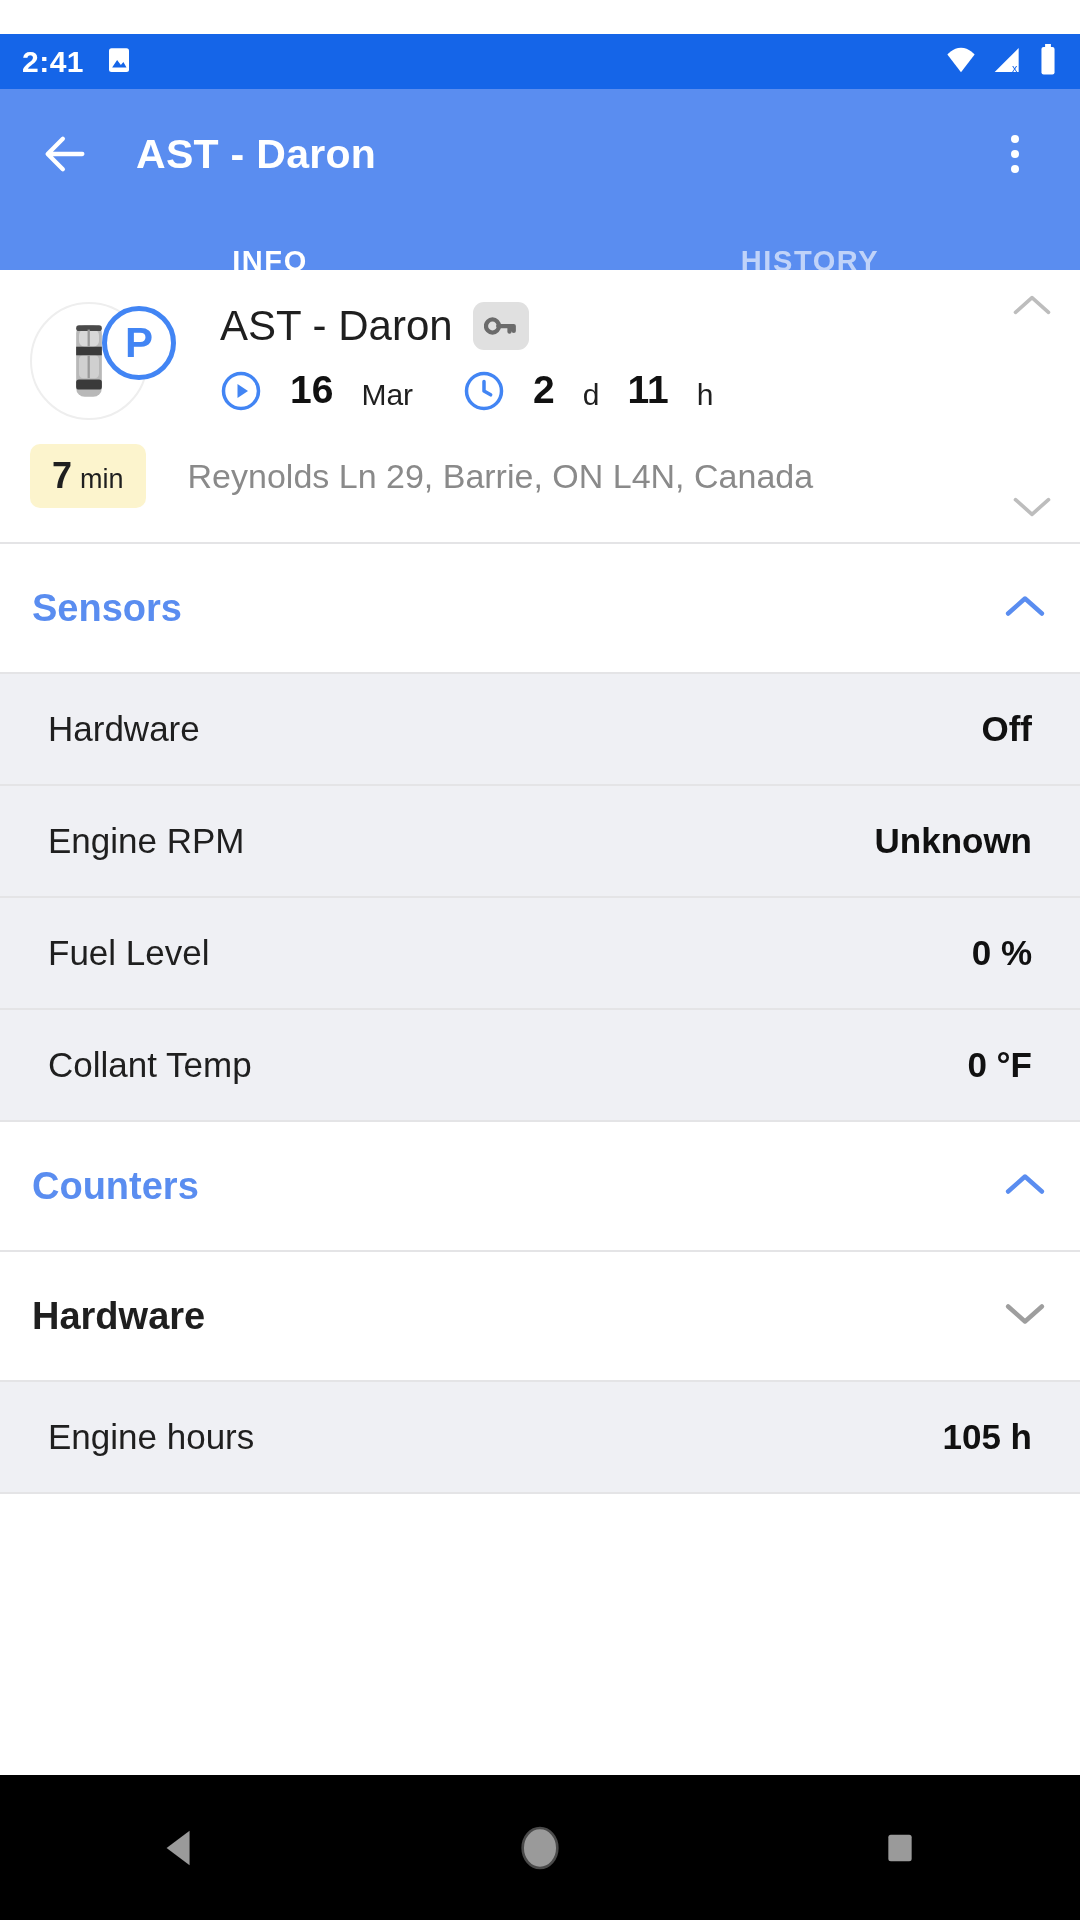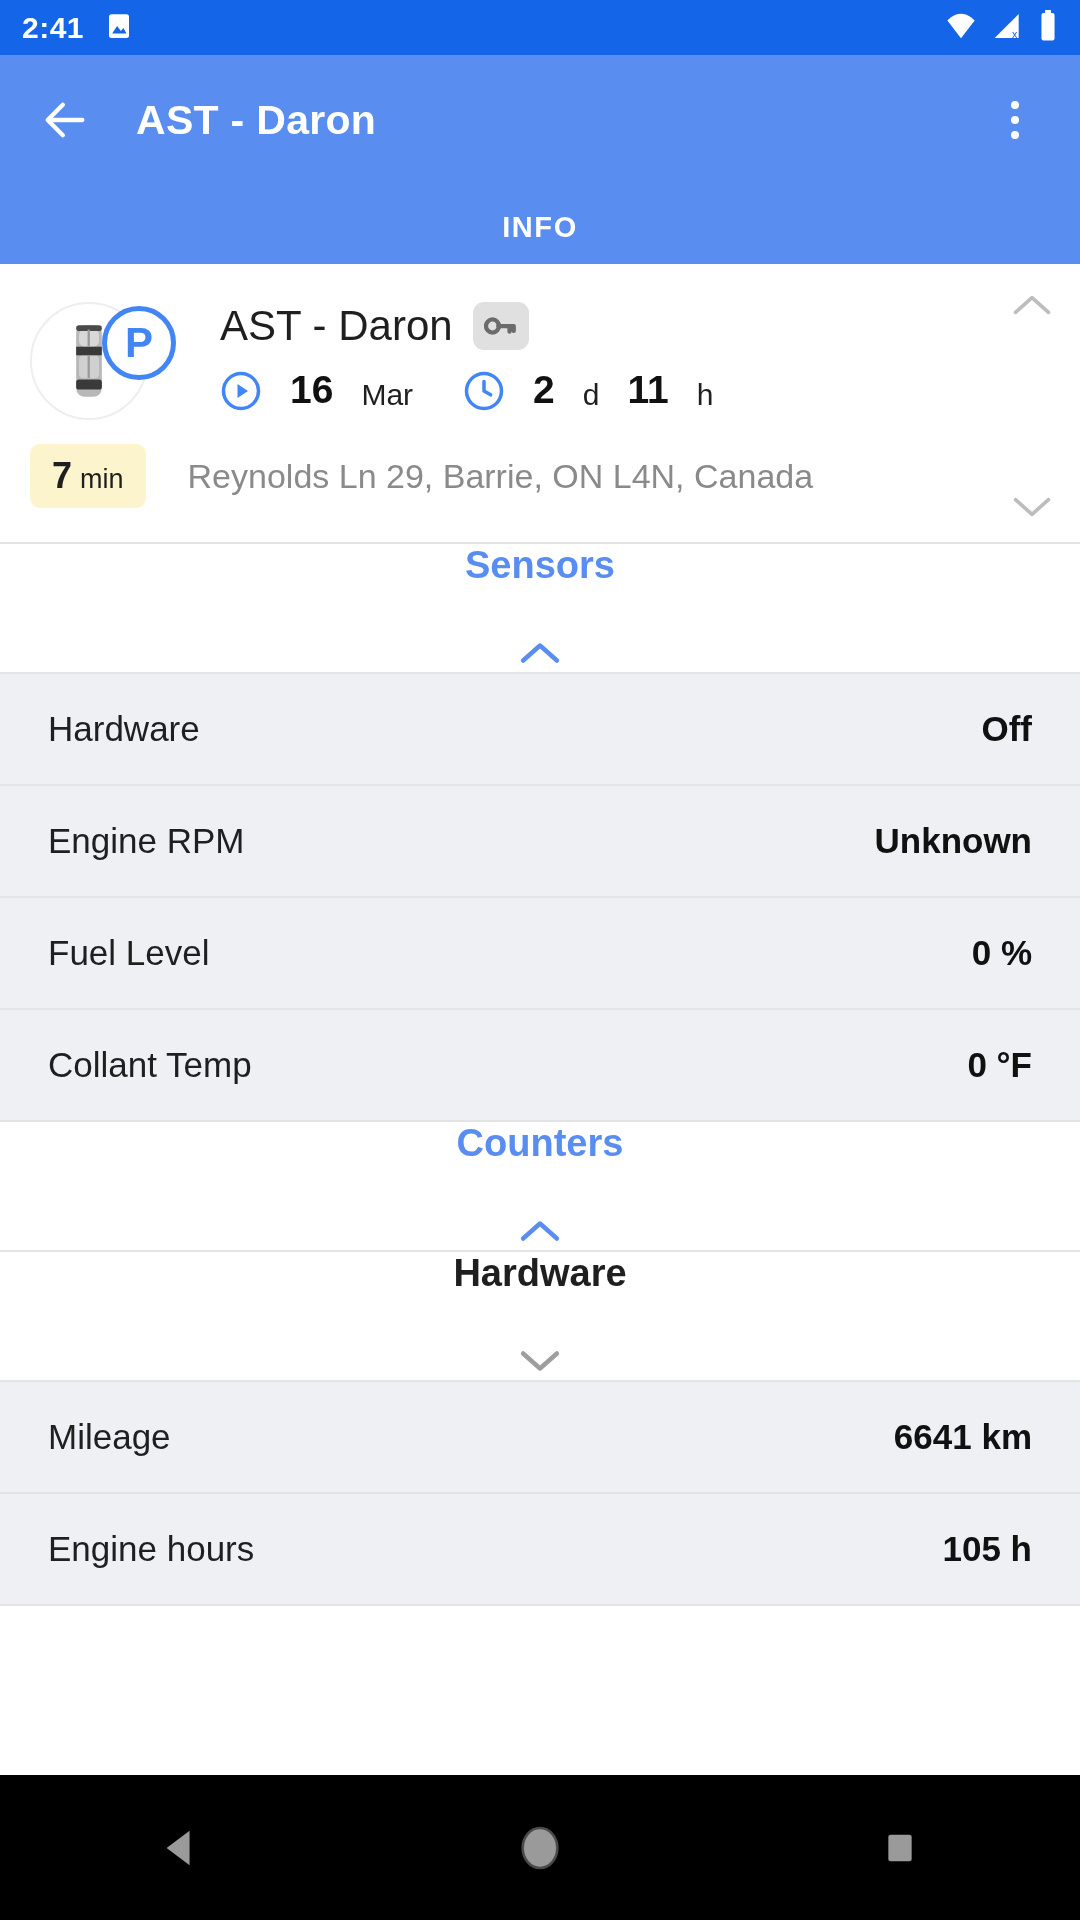--- a/index.html
+++ b/index.html
@@ -12,20 +12,21 @@
   }
 
   
   .statusbar {
     height:55px;
     background:#1565e8;
     display:flex;
     align-items:center;
     padding:0 22px;
     color:#ffffff;
+    margin-top:34px;
   }
   .sb-time {
     font-size:30px;
     font-weight:600;
     letter-spacing:.5px;
     line-height:1;
   }
   .sb-left-icons { display:flex; align-items:center; margin-left:20px; }
   .sb-spacer { flex:1; }
   .sb-right-icons { display:flex; align-items:center; gap:14px; }
@@ -205,21 +206,20 @@
 
   
   .section-header {
     height:130px;
     display:flex;
     align-items:center;
     justify-content:space-between;
     padding:0 32px;
     background:#ffffff;
     border-bottom:2px solid #e4e4e6;
-    flex-direction:column;
   }
   .section-title {
     font-size:38px;
     font-weight:700;
   }
   .section-title.blue { color:#5a8df0; }
   .section-title.dark { color:#1f1f1f; }
 
   
   .row {
@@ -301,20 +301,21 @@
     </div>
     <div class="appbar-title">AST - Daron</div>
     <div class="overflow-btn">
       <span class="dot"></span>
       <span class="dot"></span>
       <span class="dot"></span>
     </div>
   </div>
   <div class="tabbar">
     <div class="tab active">INFO</div>
+    <div class="tab inactive">HISTORY</div>
   </div>
 </div>
 
 <div class="content">
 
   <div class="vcard">
 
     <div class="chev-tr">
       <svg width="44" height="30" viewBox="0 0 24 16">
         <path d="M3 12 L12 4 L21 12" stroke="#bdbdbd" stroke-width="2" fill="none" stroke-linecap="round" stroke-linejoin="round"></path>
@@ -426,24 +427,20 @@
   <div class="section-header">
     <div class="section-title dark">Hardware</div>
     <span>
       <svg width="46" height="30" viewBox="0 0 24 16">
         <path d="M3 4 L12 12 L21 4" stroke="#9e9e9e" stroke-width="2.4" fill="none" stroke-linecap="round" stroke-linejoin="round"></path>
       </svg>
     </span>
   </div>
 
   <div class="row">
-    <span class="row-label">Mileage</span>
-    <span class="row-value">6641 km</span>
-  </div>
-  <div class="row">
     <span class="row-label">Engine hours</span>
     <span class="row-value">105 h</span>
   </div>
 
 </div>
 
 <div class="navbar">
   <div class="nav-btn">
     <svg width="46" height="46" viewBox="0 0 24 24">
       <path d="M17 3 L5 12 L17 21 Z" fill="#9a9a9a"></path>

